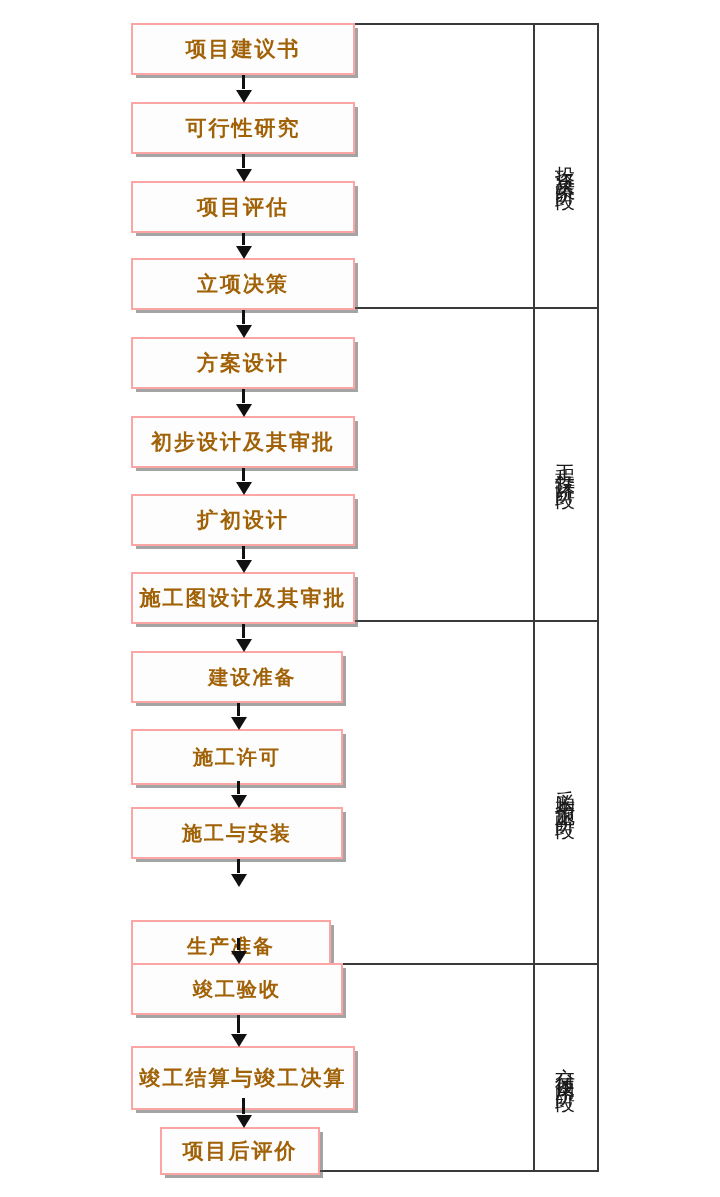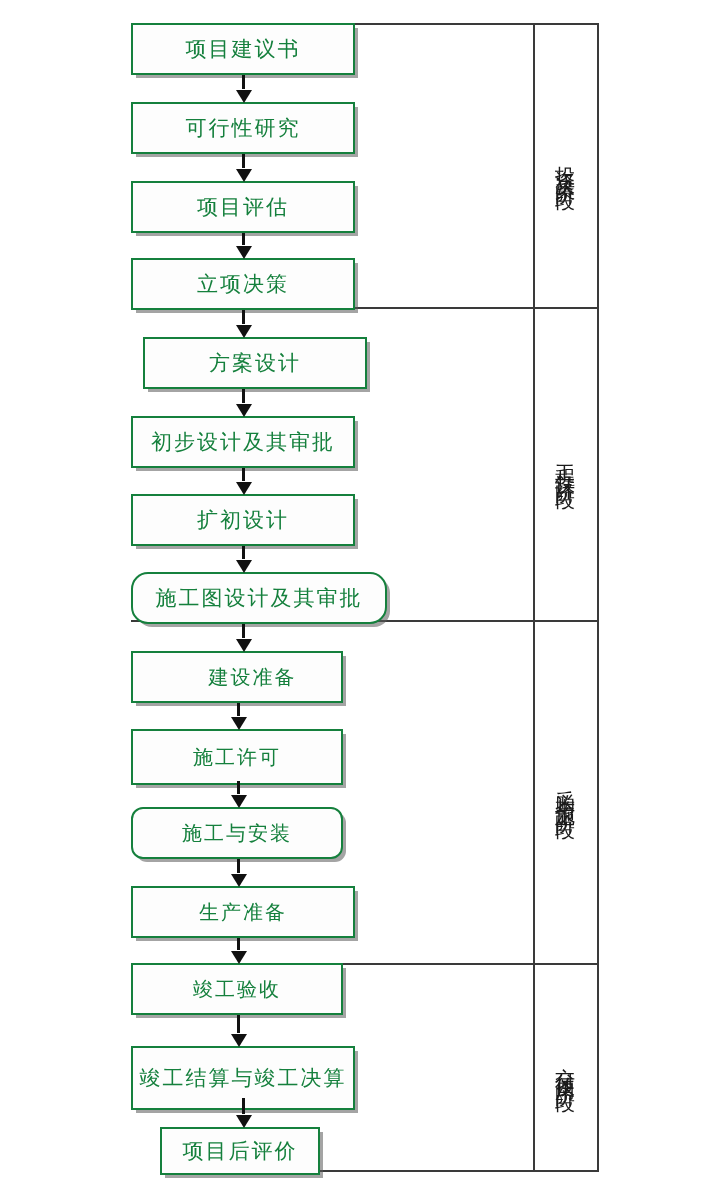--- a/index.html
+++ b/index.html
@@ -14,30 +14,31 @@
     background: #ffffff;
     font-family: "Liberation Serif", "DejaVu Serif", serif;
     overflow: hidden;
   }
 
   
   .node {
     position: absolute;
     box-sizing: border-box;
     background: #fdfdfd;
-    border: 2px solid #15803d;
+    border: 2px solid #fca5a5;
     box-shadow: 4px 4px 0 -1px rgba(90,90,90,0.55);
     display: flex;
     align-items: center;
     justify-content: center;
-    color: #15803d;
+    color: #a16207;
     font-size: 21px;
     letter-spacing: 2px;
     line-height: 1;
     white-space: nowrap;
+    font-weight: bold;
   }
   .node.narrow { font-size: 20px; }
 
   
   .arrow {
     position: absolute;
     width: 0;
   }
   .arrow .shaft {
     position: absolute;
@@ -100,29 +101,29 @@
   <div class="phase" style="left:535px; top:23px;  width:62px; height:284px;">投资决策阶段</div>
   <div class="phase" style="left:535px; top:307px; width:62px; height:313px;">工程设计阶段</div>
   <div class="phase" style="left:535px; top:620px; width:62px; height:343px;">采购与施工阶段</div>
   <div class="phase" style="left:535px; top:963px; width:62px; height:207px;">交付使用阶段</div>
 
   <div class="node" style="left:131px; top:23px;  width:224px; height:52px;">项目建议书</div>
   <div class="node" style="left:131px; top:102px; width:224px; height:52px;">可行性研究</div>
   <div class="node" style="left:131px; top:181px; width:224px; height:52px;">项目评估</div>
   <div class="node" style="left:131px; top:258px; width:224px; height:52px;">立项决策</div>
 
-  <div class="node" style="left:131px; top:337px; width:224px; height:52px;margin-left:12px;">方案设计</div>
+  <div class="node" style="left:131px; top:337px; width:224px; height:52px;">方案设计</div>
   <div class="node" style="left:131px; top:416px; width:224px; height:52px;">初步设计及其审批</div>
   <div class="node" style="left:131px; top:494px; width:224px; height:52px;">扩初设计</div>
-  <div class="node" style="left:131px; top:572px; width:256px; height:52px;border-radius:17px;">施工图设计及其审批</div>
+  <div class="node" style="left:131px; top:572px; width:224px; height:52px;">施工图设计及其审批</div>
 
   <div class="node narrow" style="left:131px; top:651px; width:212px; height:52px;padding-left:31px;">建设准备</div>
   <div class="node narrow" style="left:131px; top:729px; width:212px; height:56px;">施工许可</div>
-  <div class="node narrow" style="left:131px; top:807px; width:212px; height:52px;border-radius:12px;">施工与安装</div>
-  <div class="node narrow" style="left:131px; top:886px; width:224px; height:52px;">生产准备</div>
+  <div class="node narrow" style="left:131px; top:807px; width:212px; height:52px;">施工与安装</div>
+  <div class="node narrow" style="left:131px; top:920px; width:200px; height:52px;">生产准备</div>
 
   <div class="node narrow" style="left:131px; top:963px; width:212px; height:52px;">竣工验收</div>
   <div class="node" style="left:131px; top:1046px; width:224px; height:64px;">竣工结算与竣工决算</div>
   <div class="node" style="left:160px; top:1127px; width:160px; height:48px;">项目后评价</div>
 
   <div class="arrow" style="left:243px; top:75px;   height:27px;">
       <div class="shaft" style="height:14px;"></div>
       <div class="head"></div>
     </div>
   <div class="arrow" style="left:243px; top:154px;  height:27px;">

